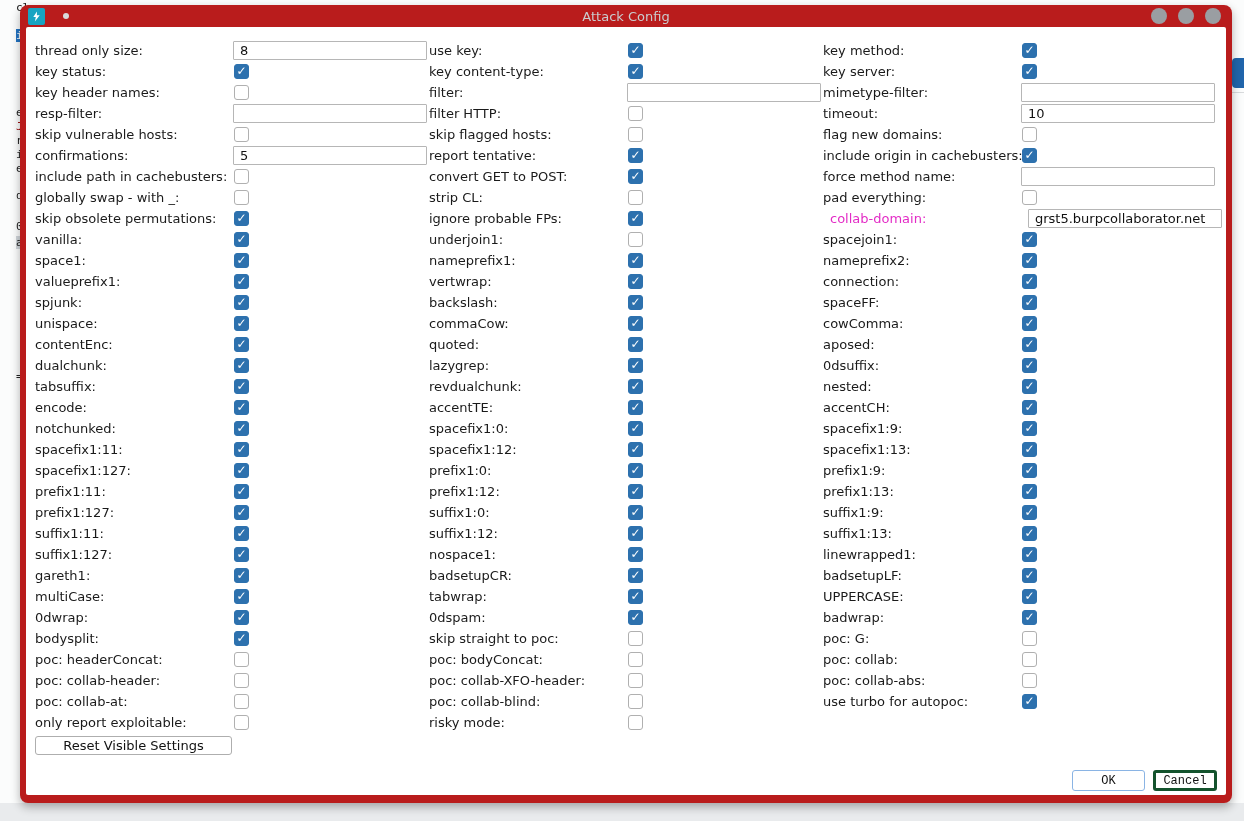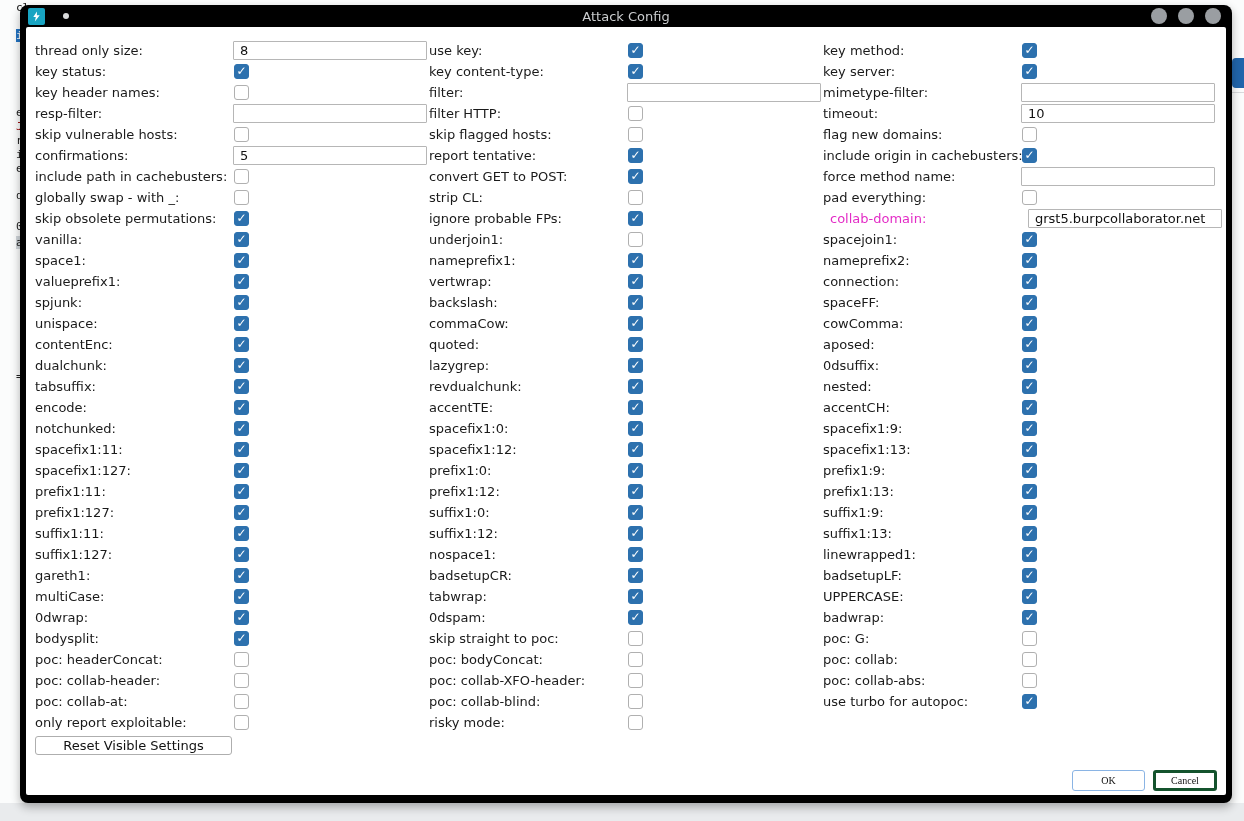--- a/index.html
+++ b/index.html
@@ -9,21 +9,21 @@
   
   .bg-bottom-strip { position:absolute; left:0; top:803px; width:1244px; height:18px; background:#e9ebed; }
   .bg-fragment { position:absolute; left:16px; width:20px; overflow:hidden; white-space:nowrap;
                  font-family:"DejaVu Sans Mono", monospace; font-size:11px; line-height:13px; }
   .bg-right-sliver { position:absolute; left:1232px; top:58px; width:12px; height:30px;
                      background:#2165ab; border-radius:4px 0 0 4px; }
   .bg-right-divider { position:absolute; left:1232px; top:92px; width:12px; height:1px; background:#d8dadc; }
 
   
   .dialog { position:absolute; left:20px; top:5px; width:1212px; height:798px;
-            background:#000000; border-radius:8px; padding:0 6px 8px 6px;
+            background:#b91c1c; border-radius:8px; padding:0 6px 8px 6px;
             box-shadow:0 4px 10px rgba(0,0,0,.3); }
   .titlebar { height:22px; display:flex; align-items:center; position:relative; }
   .app-icon { width:17px; height:17px; margin-left:2px; border-radius:2px; background:#18a4c2;
               display:flex; align-items:center; justify-content:center; flex:0 0 auto; }
   .app-icon svg { width:11px; height:13px; display:block; }
   .titlebar-dot { width:6px; height:6px; border-radius:50%; background:#d9dadb; margin-left:18px; }
   .title { position:absolute; left:0; right:0; text-align:center; color:#caccce; font-size:13px; }
   .win-buttons { margin-left:auto; display:flex; gap:11px; margin-right:5px; }
   .win-circle { width:16px; height:16px; border-radius:50%; background:#9a9ea2; }
 
@@ -42,22 +42,22 @@
               color:#ffffff; font-size:12px; font-weight:bold; line-height:13px; text-align:center; }
   .textfield { width:194px; height:19px; border:1px solid #b6b6b6; border-radius:1px;
                font-family:"DejaVu Sans", sans-serif; font-size:13px; padding:0 6px; color:#111;
                background:#fff; outline:none; }
   .reset-btn { margin-top:3px; width:197px; height:19px; background:#fff; border:1px solid #aeaeae;
                border-radius:3px; font-family:"DejaVu Sans", sans-serif; font-size:13px; color:#111;
                cursor:pointer; }
 
   
   .footer { position:absolute; right:9px; bottom:4px; display:flex; gap:8px; }
-  .btn { height:21px; background:#fff; border-radius:3px; font-family:Liberation Serif, serif;
-         font-size:10px; color:#111; cursor:pointer; }
+  .btn { height:21px; background:#fff; border-radius:3px; font-family:Liberation Mono, monospace;
+         font-size:12px; color:#111; cursor:pointer; }
   .btn-ok { width:73px; border:1px solid #8ab4e4; }
   .btn-cancel { width:64px; border:3px solid #14532d; }
 </style>
 </head>
 <body>
 
 <div id="bg-fragments">
     <div class="bg-fragment" style="top: 1px;"><span style="color: rgb(17, 17, 17);">cle</span></div>
     <div class="bg-fragment" style="top: 29px; background: rgb(34, 115, 194); height: 13px;"><span style="color: rgb(255, 255, 255);">is c</span></div>
     <div class="bg-fragment" style="top: 106px;"><span style="color: rgb(34, 34, 34);">ecu</span></div>

